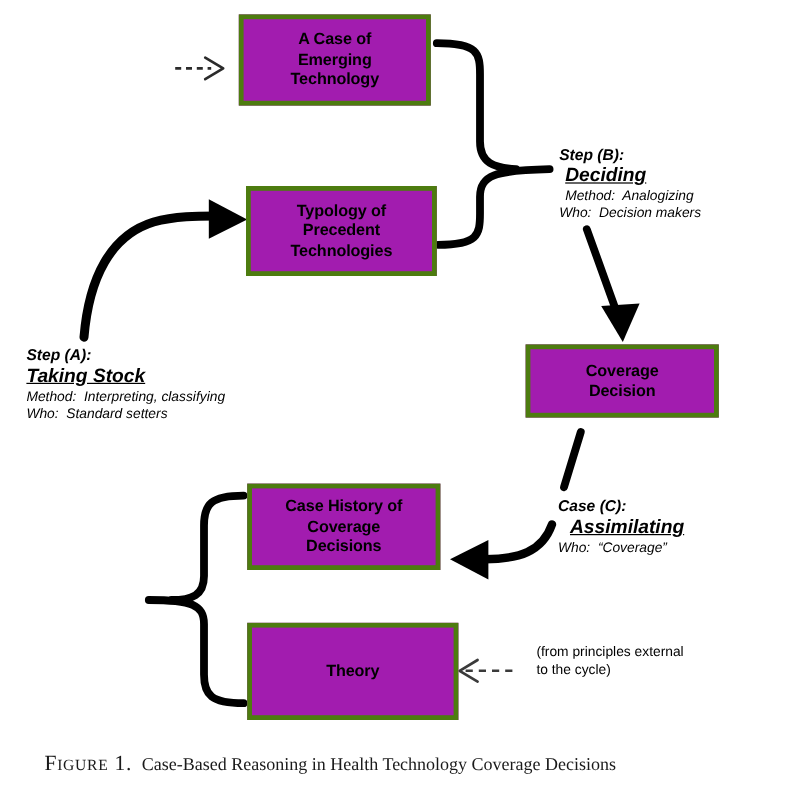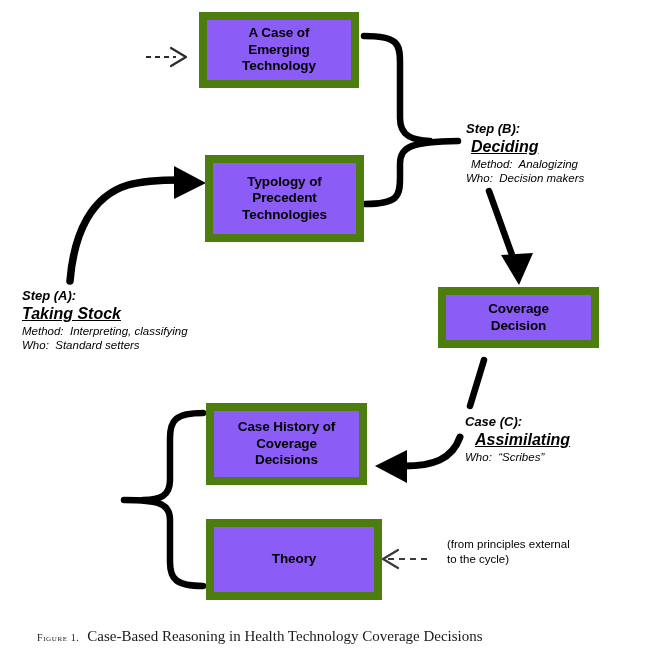--- a/index.html
+++ b/index.html
@@ -21,41 +21,41 @@
     position: absolute;
     left: 0; top: 0;
     width: 671px;
     height: 660px;
   }
 
   
   .node-box {
     position: absolute;
     box-sizing: border-box;
-    background: #8b5cf6;
-    border: 8px solid #4d7c0f;
+    background: #a21caf;
+    border: 4px solid #4d7c0f;
     display: flex;
     align-items: center;
     justify-content: center;
     text-align: center;
   }
   .node-label {
     font-family: "Liberation Sans", sans-serif;
     font-weight: bold;
     font-size: 13.5px;
     line-height: 16.5px;
     color: #000000;
     white-space: pre-line;
     letter-spacing: -0.1px;
   }
 
   #box-emerging-technology { left: 199px; top: 12px;  width: 160px; height: 76px; }
-  #box-typology            { left: 205px; top: 155px; width: 159px; height: 87px; }
+  #box-typology            { left: 205px; top: 155px; width: 159px; height: 75px; }
   #box-coverage-decision   { left: 438px; top: 287px; width: 161px; height: 61px; }
-  #box-case-history        { left: 206px; top: 403px; width: 161px; height: 82px; }
+  #box-case-history        { left: 206px; top: 403px; width: 161px; height: 72px; }
   #box-theory              { left: 206px; top: 519px; width: 176px; height: 81px; }
 
   
   .step-block {
     position: absolute;
     font-family: "Liberation Sans", sans-serif;
     color: #000000;
   }
   .step-head {
     font-size: 13px;
@@ -104,21 +104,21 @@
     width: 620px;
     font-family: "Liberation Serif", serif;
     font-size: 15px;
     line-height: 20px;
     color: #1a1a1a;
     white-space: nowrap;
   }
   #caption-label {
     font-variant: small-caps;
     letter-spacing: 0.6px;
-    font-size: 10px;
+    font-size: 18px;
   }
   #caption-text { margin-left: 8px; }
 
   
   #connectors {
     position: absolute;
     left: 0; top: 0;
     width: 671px;
     height: 660px;
     pointer-events: none;
@@ -210,21 +210,21 @@
   <div class="step-block" id="step-a">
     <div class="step-head">Step (A):</div>
     <div><span class="step-name">Taking Stock</span></div>
     <div class="step-detail">Method:  Interpreting, classifying</div>
     <div class="step-detail">Who:  Standard setters</div>
   </div>
 
   <div class="step-block" id="step-c">
     <div class="step-head">Case (C):</div>
     <div class="indent-2"><span class="step-name">Assimilating</span></div>
-    <div class="step-detail">Who:  “Scribes”</div>
+    <div class="step-detail">Who:  “Coverage”</div>
   </div>
 
 
   <div class="note-text" id="note-principles">(from principles external
 to the cycle)</div>
 
   <div id="figure-caption">
     <span id="caption-label">Figure 1.</span><span id="caption-text">Case-Based Reasoning in Health Technology Coverage Decisions</span>
   </div>
 

